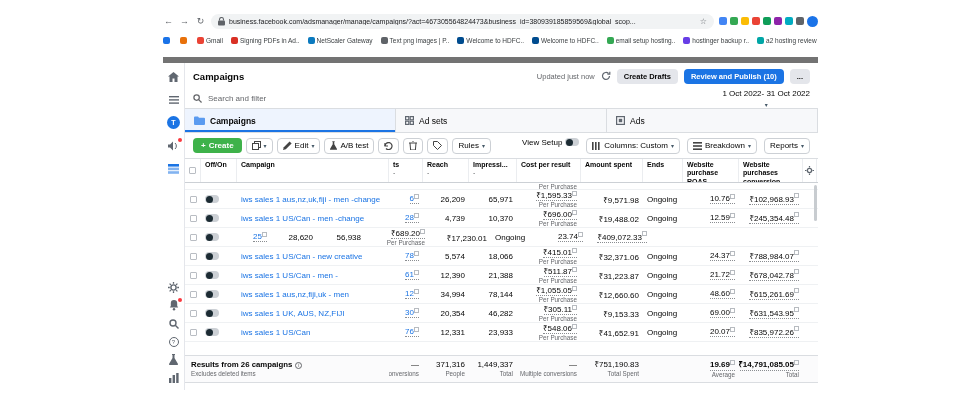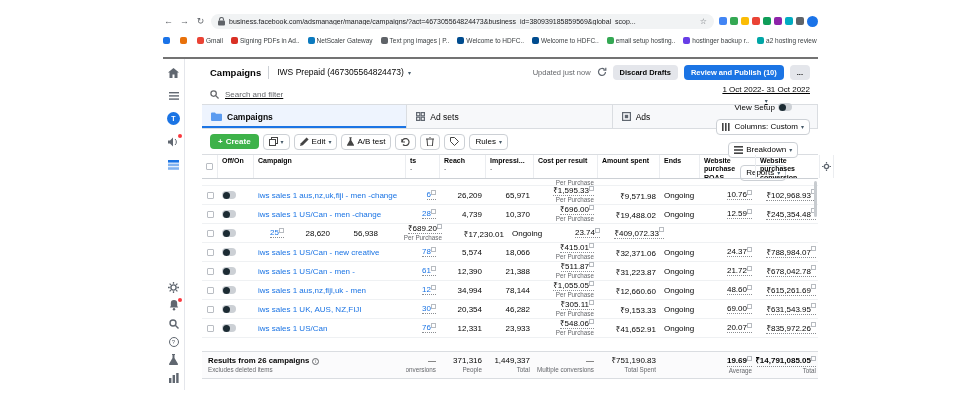--- a/index.html
+++ b/index.html
@@ -37,53 +37,53 @@
   #bm-host .bm:nth-child(6) .fav{background:#5f6368}
   #bm-host .bm:nth-child(7) .fav{background:#004c8f}
   #bm-host .bm:nth-child(8) .fav{background:#004c8f}
   #bm-host .bm:nth-child(9) .fav{background:#34a853}
   #bm-host .bm:nth-child(10) .fav{background:#673de6}
   #bm-host .bm:nth-child(11) .fav{background:#00a6a6}
   #bm-host .bm:nth-child(12) .fav{background:#1a73e8}
   #bm-host .bm:nth-child(13) .fav{background:#f4b400}
 
   
-  .app { position:absolute; left:163px; top:57px; width:655px; height:333px; display:flex; border-top:2px solid #737373; background:#fff;gap:17px; }
+  .app { position:absolute; left:163px; top:57px; width:655px; height:333px; display:flex; border-top:6px solid #737373; background:#fff; }
   .rail { width:22px; flex:none; border-right:1px solid #e4e6eb; display:flex; flex-direction:column; align-items:center; padding:7px 0 6px; }
   .rail-top { display:flex; flex-direction:column; gap:10px; align-items:center; }
   .rail-bottom { margin-top:auto; display:flex; flex-direction:column; gap:5px; align-items:center; }
   .ric { width:13px; height:13px; display:flex; align-items:center; justify-content:center; position:relative; color:#606770; }
   .avatar-biz { width:13px; height:13px; border-radius:50%; background:#1b74e4; color:#fff; font-size:7px; font-weight:bold; display:flex; align-items:center; justify-content:center; }
   .red-dot { position:absolute; top:-1px; right:-2px; width:4px; height:4px; background:#fa383e; border-radius:50%; }
   .help-circ { width:10px; height:10px; border:1px solid #606770; border-radius:50%; font-size:6px; color:#606770; display:flex; align-items:center; justify-content:center; }
 
   .main { flex:1; display:flex; flex-direction:column; min-width:0; background:#fff; }
 
   .appheader { height:26px; flex:none; display:flex; align-items:center; gap:7px; padding:0 8px; }
   .h-title { font-size:9.5px; font-weight:bold; color:#050505; }
   .acct { display:flex; align-items:center; gap:4px; border-left:1px solid #ccd0d5; padding-left:8px; font-size:8.5px; color:#050505; height:13px; }
   .caret { font-size:6px; color:#465a69; }
   .h-right { margin-left:auto; display:flex; align-items:center; gap:6px; }
   .updated { font-size:7.5px; color:#65676b; }
   .btn { border:none; border-radius:4px; font-family:inherit; display:inline-flex; align-items:center; gap:3px; cursor:pointer; white-space:nowrap; }
   .btn-gray { background:#e4e6eb; color:#050505; font-size:7.5px; padding:3px 7px; font-weight:bold; }
   .btn-blue { background:#1b74e4; color:#fff; font-size:7.5px; padding:3px 7px; font-weight:bold; }
 
-  .searchrow { height:20px; flex:none; display:flex; align-items:center; gap:6px; padding:0 8px; border-bottom:1px solid #dadde1;text-decoration:underline; }
+  .searchrow { height:20px; flex:none; display:flex; align-items:center; gap:6px; padding:0 8px; border-bottom:1px solid #dadde1; }
   .search-txt { font-size:8px; color:#65676b; }
   .daterange { margin-left:auto; display:flex; align-items:center; gap:3px; font-size:8px; color:#050505;flex-direction:column; }
 
   .tabsrow { height:24px; flex:none; display:flex; background:#f0f2f5; border-bottom:1px solid #dadde1; }
   .tab { flex:1; display:flex; align-items:center; gap:5px; padding:0 9px; font-size:8.5px; color:#050505; background:#f7f8fa; border-right:1px solid #dadde1; cursor:pointer; }
   .tab.sel { background:#eef4fe; font-weight:bold; box-shadow:inset 0 -2px 0 #1b74e4; }
 
   .toolbar { height:26px; flex:none; display:flex; align-items:center; gap:4px; padding:0 8px; border-bottom:1px solid #dadde1; }
   .btn-create { background:#3eb24a; color:#fff; font-size:8px; font-weight:bold; padding:3px 8px; border-radius:4px; display:inline-flex; gap:3px; align-items:center; }
   .tb { height:16px; border:1px solid #ccd0d5; background:#fff; border-radius:4px; display:inline-flex; align-items:center; gap:3px; padding:0 5px; font-size:8px; color:#050505; cursor:pointer; }
-  .tb-right { margin-left:auto; display:flex; gap:7px; align-items:center;flex-direction:column; }
+  .tb-right { margin-left:auto; display:flex; gap:7px; align-items:flex-start; }
   .vs { display:flex; align-items:center; gap:3px; font-size:8px; color:#050505; }
   .toggle-sm { width:14px; height:8px; background:#ccd0d5; border-radius:4px; position:relative; flex:none; }
   .toggle-sm .knob { position:absolute; top:0.5px; left:1px; width:7px; height:7px; background:#1c2b33; border-radius:50%; }
 
   
   .tablewrap { flex:none; position:relative; font-size:8px; }
   .thead { display:flex; height:24px; border-bottom:1px solid #ccd0d5; align-items:stretch; }
   .th { font-size:7px; font-weight:bold; color:#050505; padding:2px 4px; border-right:1px solid #ebedf0; line-height:1.2; overflow:hidden; }
   .th .sub { font-weight:normal; color:#65676b; display:block; }
   .col-check{width:16px;flex:none;display:flex;align-items:center;justify-content:center;}
@@ -94,21 +94,21 @@
   .col-impr{width:48px;flex:none;}
   .col-cost{width:64px;flex:none;}
   .col-spent{width:62px;flex:none;}
   .col-ends{width:40px;flex:none;}
   .col-roas{width:56px;flex:none;}
   .col-value{width:64px;flex:none;}
   .col-gear{width:14px;flex:none;display:flex;align-items:center;justify-content:center;}
   .trow { display:flex; height:19px; border-bottom:1px solid #eff1f3; align-items:stretch; }
   .td { padding:0 4px; display:flex; align-items:center; font-size:8px; color:#050505; overflow:hidden; }
   .num { justify-content:flex-end; text-align:right; }
-  .stack { flex-direction:column; justify-content:center; align-items:flex-end; line-height:1.15; }
+  .stack { flex-direction:column; align-items:flex-end; line-height:1.15; }
   .sub6 { font-size:6.3px; color:#65676b; white-space:nowrap; }
   .cb { width:7px; height:7px; border:1px solid #b9bdc3; border-radius:1px; background:#fff; flex:none; cursor:pointer; }
   .camplink { color:#1b74e4; white-space:nowrap; overflow:hidden; text-overflow:ellipsis; text-decoration:none; font-size:8px; cursor:pointer; }
   .udot { border-bottom:1px dotted #8a8d91; }
   .blue { color:#1b74e4; }
   .supm { position:relative; padding-right:5px; }
   .supm::after { content:""; position:absolute; right:0; top:0; width:3px; height:3px; border:1px solid #b7bbc0; }
   .partial { display:flex; height:7px; overflow:hidden; border-bottom:1px solid #eff1f3; align-items:flex-start; }
   .partial .td { font-size:6.3px; color:#65676b; height:100%; align-items:flex-start; padding-top:0; }
   .tfoot { display:flex; height:28px; border-top:1px solid #dadde1; border-bottom:1px solid #dadde1; background:#fbfbfc; align-items:stretch;margin-top:13px; }
@@ -296,33 +296,29 @@
               </g>
             </svg>
         </span>
       </div>
     </div>
 
     <div class="main">
 
       <div class="appheader">
         <span class="h-title">Campaigns</span>
-        <div class="acct">
-          <span>IWS Prepaid (467305564824473)</span>
-          <span class="caret">▾</span>
-        </div>
         <div class="h-right">
           <span class="updated">Updated just now</span>
           <span>
             <svg width="10" height="10" viewBox="0 0 10 10">
                 <path d="M8.5 5a3.5 3.5 0 1 1-1-2.5" fill="none" stroke="#606770" stroke-width="1.2"></path>
                 <path d="M8.8.8v2.4H6.4" fill="none" stroke="#606770" stroke-width="1.2"></path>
               </svg>
           </span>
-          <button class="btn btn-gray">Discard Drafts</button>
+          <button class="btn btn-gray">Create Drafts</button>
           <button class="btn btn-blue">Review and Publish (10)</button>
           <button class="btn btn-gray">...</button>
         </div>
       </div>
 
       <div class="searchrow">
         <span>
           <svg width="9" height="9" viewBox="0 0 10 10">
               <circle cx="4" cy="4" r="3" fill="none" stroke="#65676b" stroke-width="1.4"></circle>
               <line x1="6.3" y1="6.3" x2="9.5" y2="9.5" stroke="#65676b" stroke-width="1.4"></line>

